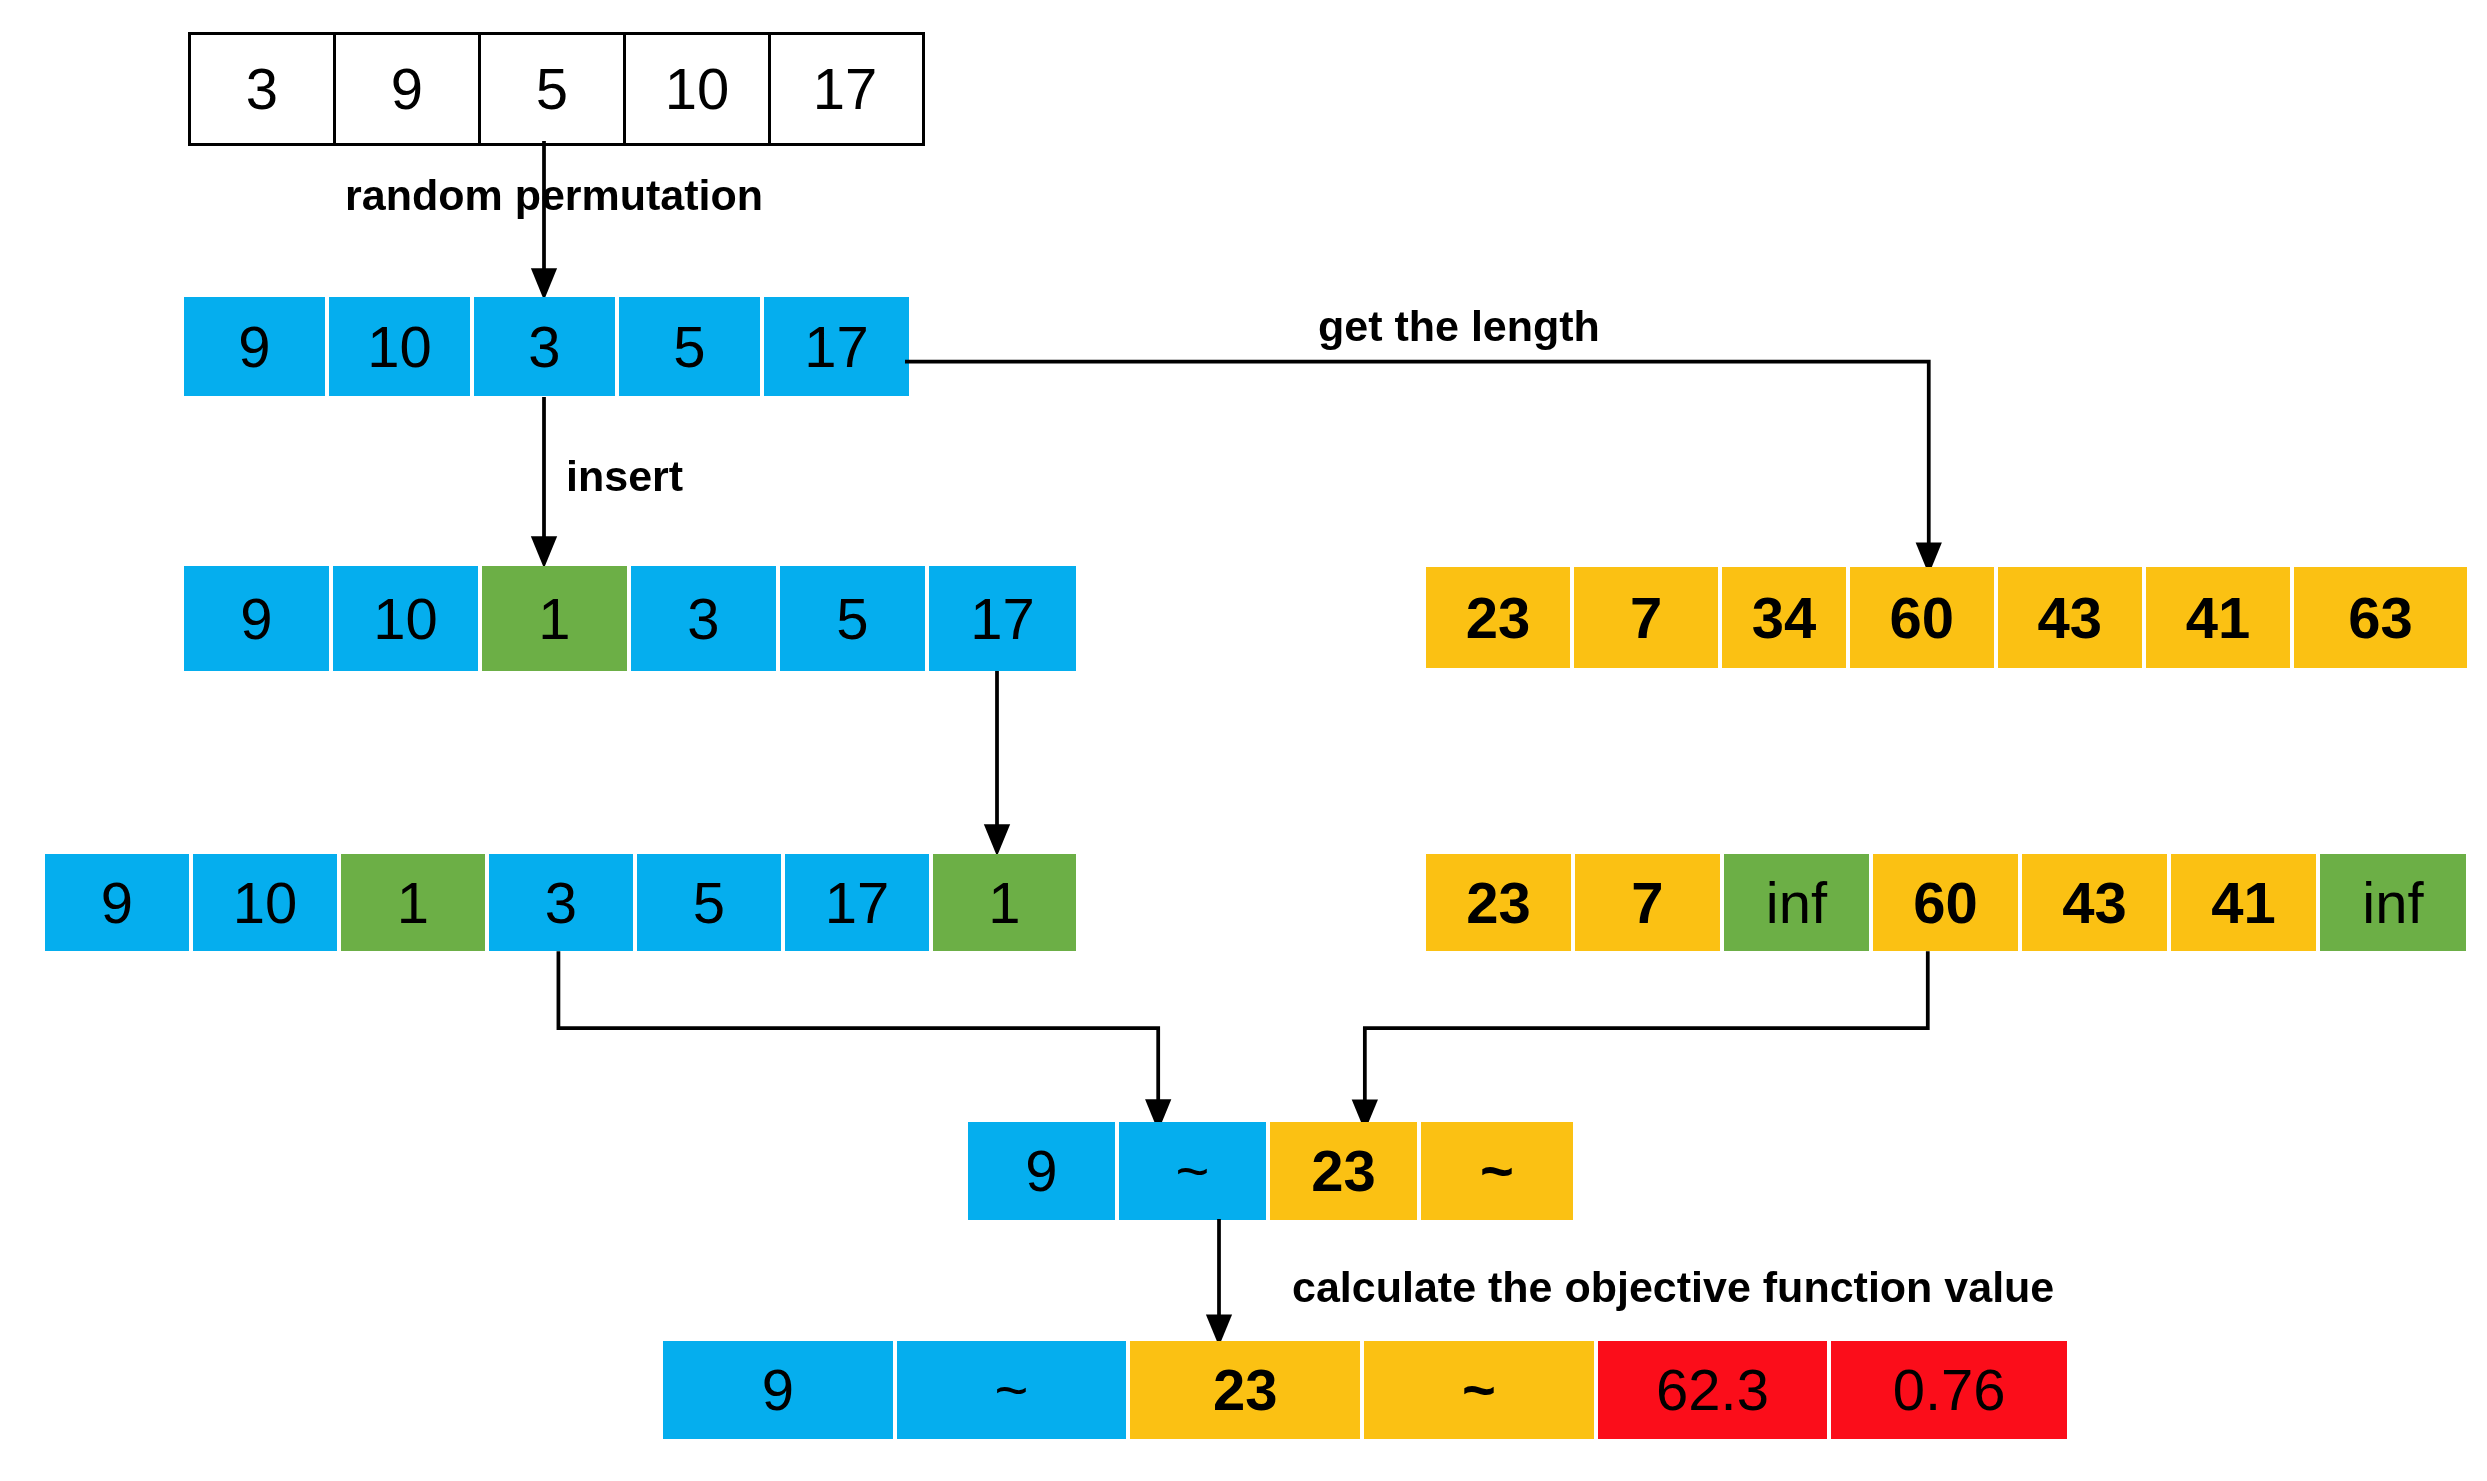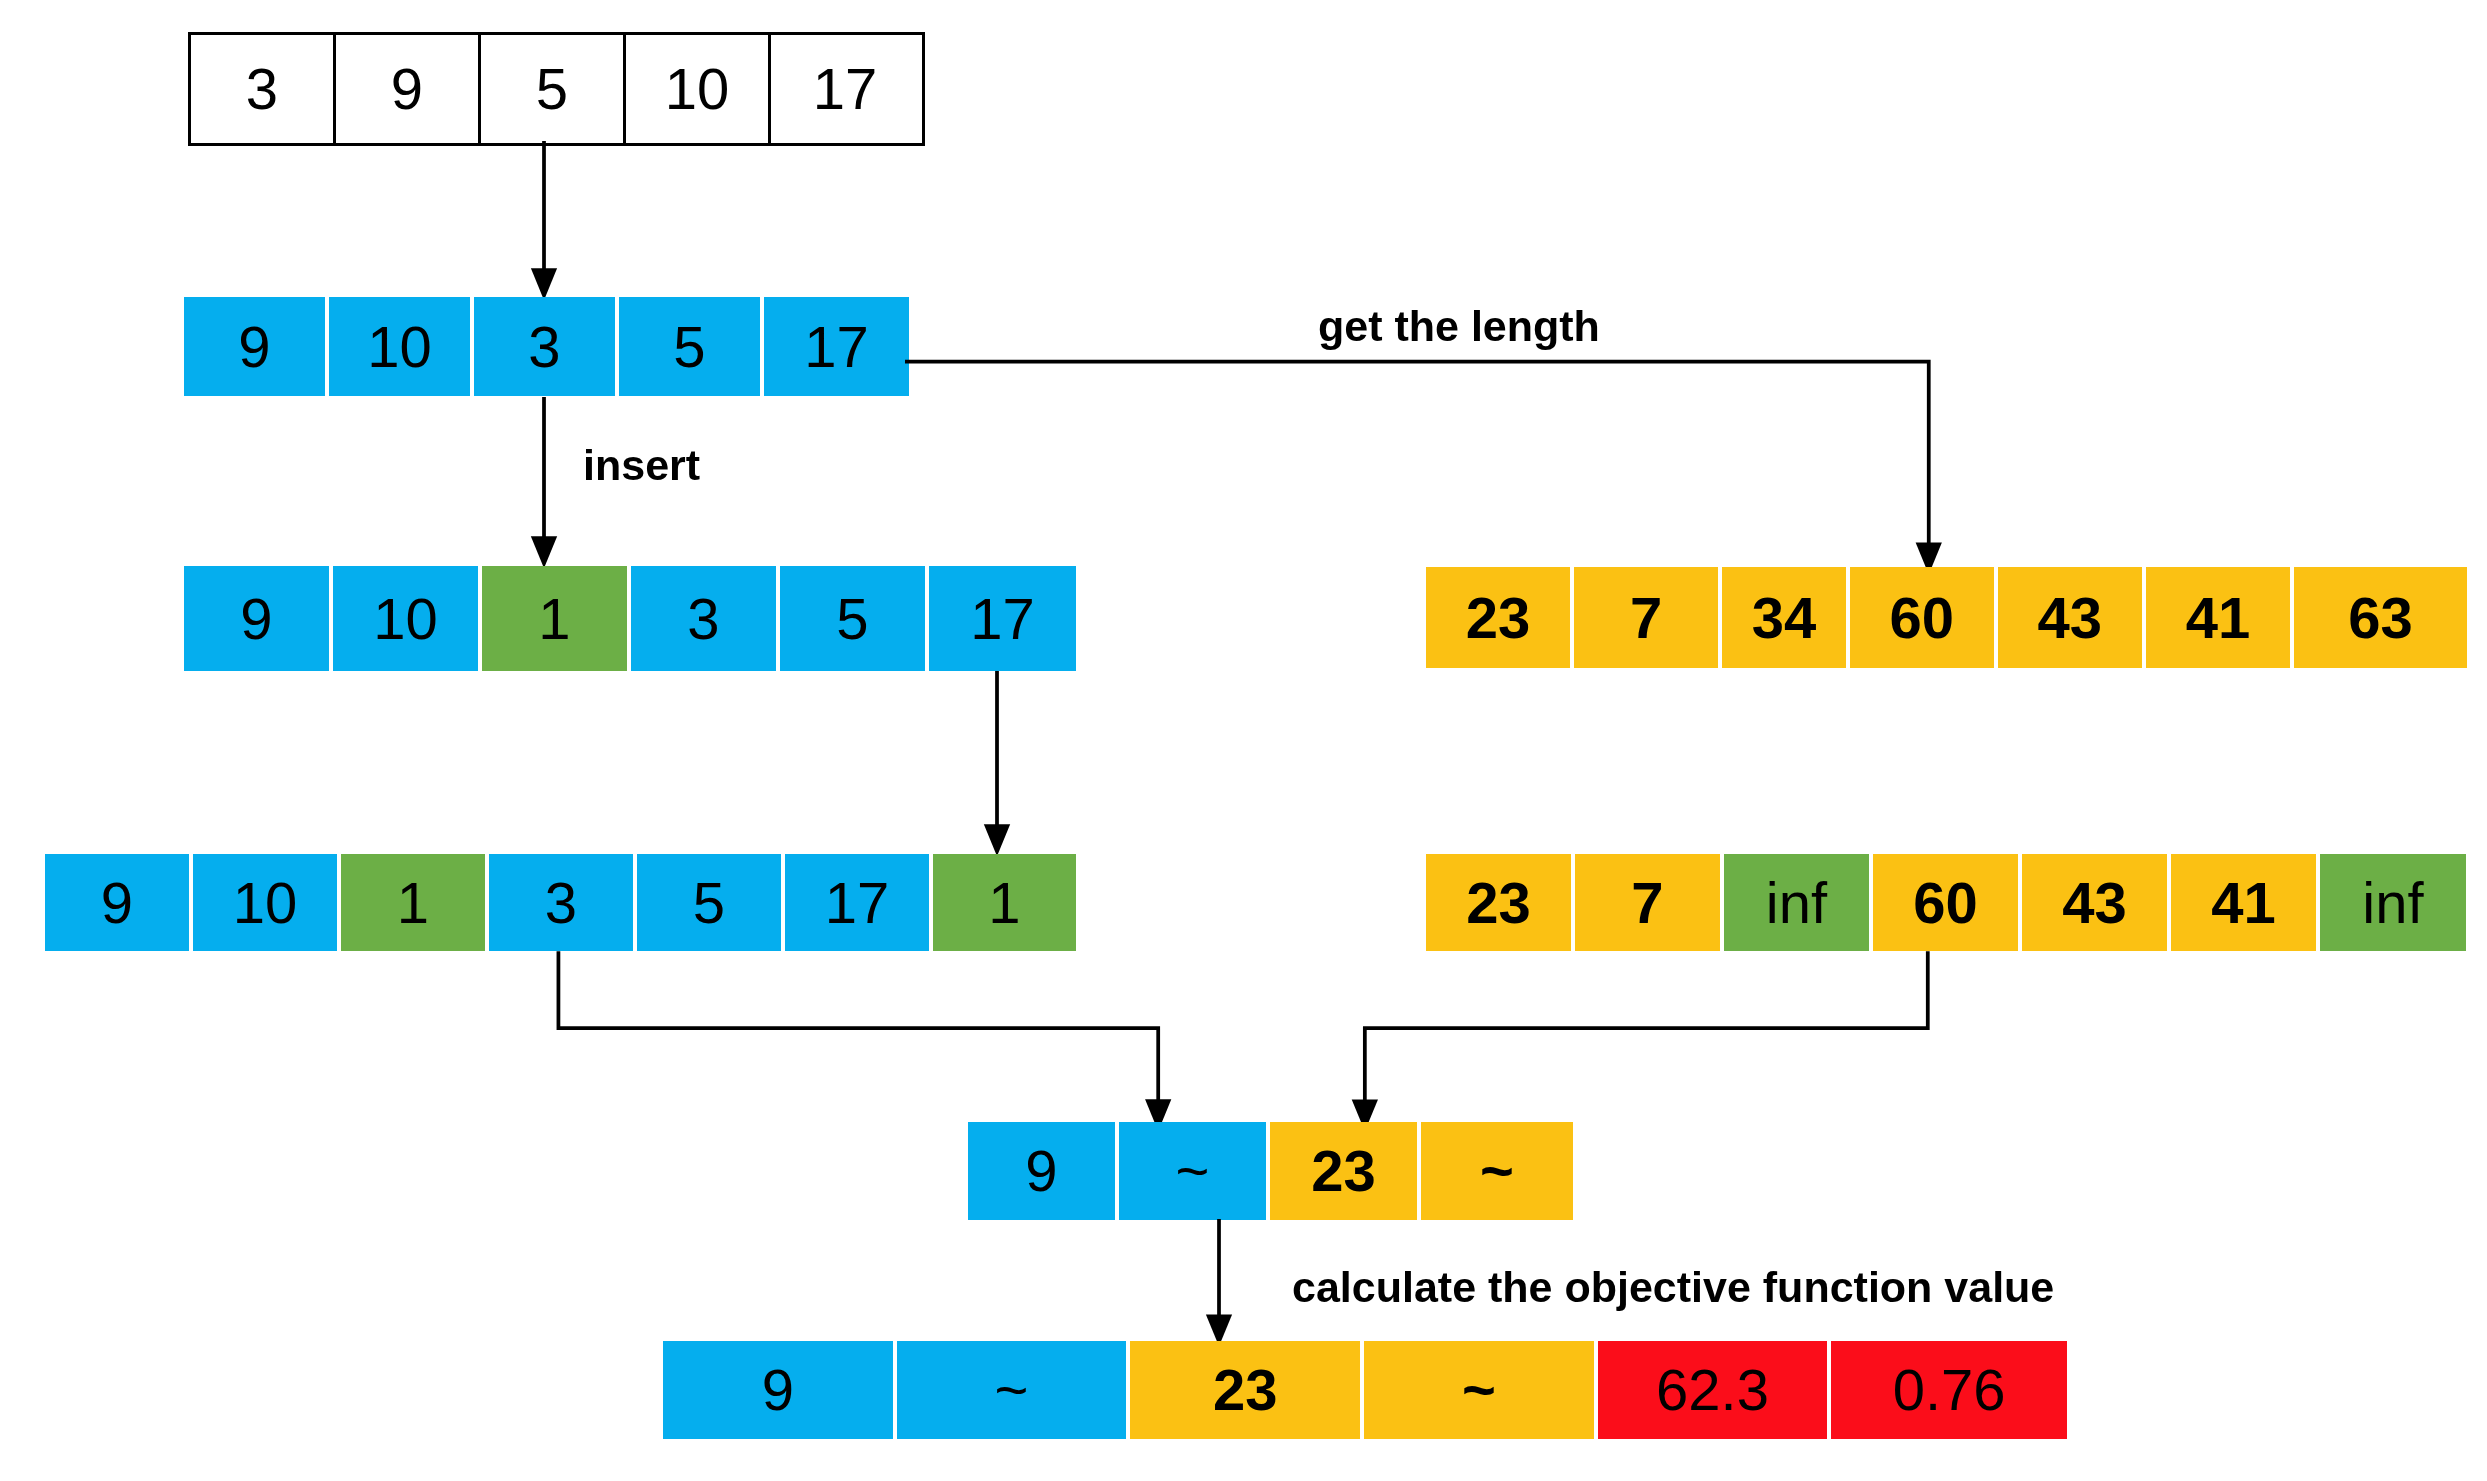--- a/index.html
+++ b/index.html
@@ -86,40 +86,41 @@
     <div class="cell" style="width:145px;">9</div>
     <div class="cell" style="width:145px;">5</div>
     <div class="cell" style="width:145px;">10</div>
     <div class="cell" style="width:148px;">17</div>
   </div>
 
   <svg class="conn" style="left:525px; top:141px; width:38px; height:161px;" viewBox="0 0 40 172">
     <line x1="20" y1="0" x2="20" y2="146"></line>
     <polygon points="20,170 6,136 34,136"></polygon>
   </svg>
+  <div class="label" style="left:345px; top:174px;">random permutation</div>
 
   <div class="row row-colored" style="left:184px; top:297px; width:727px; height:99px;">
     <div class="cell c-blue" style="width:145px;">9</div>
     <div class="cell c-blue" style="width:145px;">10</div>
     <div class="cell c-blue" style="width:145px;">3</div>
     <div class="cell c-blue" style="width:145px;">5</div>
     <div class="cell c-blue" style="width:145px;">17</div>
   </div>
 
   <svg class="conn" style="left:905px; top:338px; width:1050px; height:244px;" viewBox="0 0 1120 260">
     <polyline points="0,25 1092,25 1092,228"></polyline>
     <polygon points="1092,252 1078,218 1106,218"></polygon>
   </svg>
   <div class="label" style="left:1318px; top:305px;">get the length</div>
 
   <svg class="conn" style="left:525px; top:397px; width:38px; height:174px;" viewBox="0 0 40 185">
     <line x1="20" y1="0" x2="20" y2="158"></line>
     <polygon points="20,182 6,148 34,148"></polygon>
   </svg>
-  <div class="label" style="left:566px; top:444px;margin-left:17px;">insert</div>
+  <div class="label" style="left:566px; top:455px;">insert</div>
 
   <div class="row row-colored" style="left:184px; top:566px; width:893px; height:105px;">
     <div class="cell c-blue" style="width:149px;">9</div>
     <div class="cell c-blue" style="width:149px;">10</div>
     <div class="cell c-green" style="width:149px;">1</div>
     <div class="cell c-blue" style="width:149px;">3</div>
     <div class="cell c-blue" style="width:149px;">5</div>
     <div class="cell c-blue" style="width:147px;">17</div>
   </div>
 

